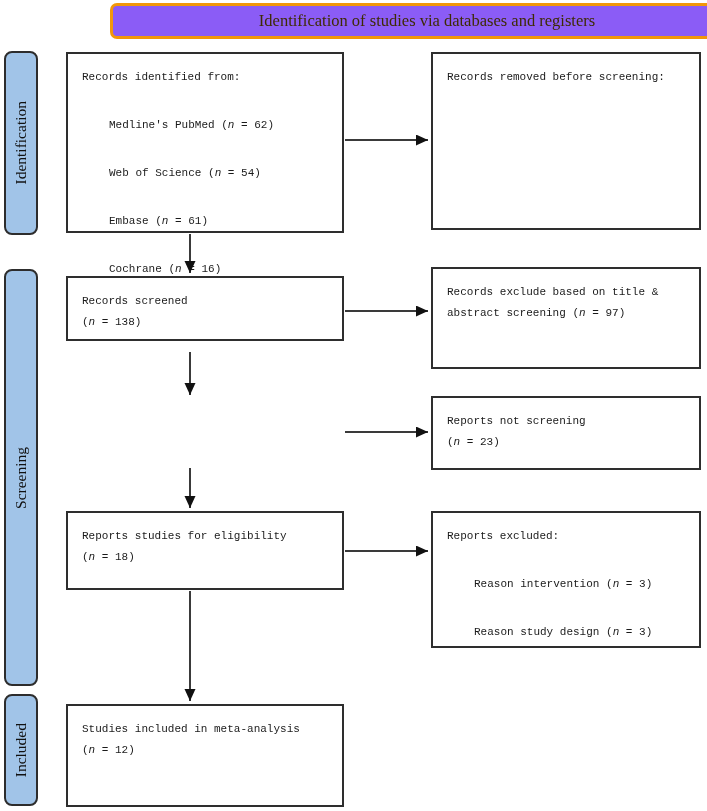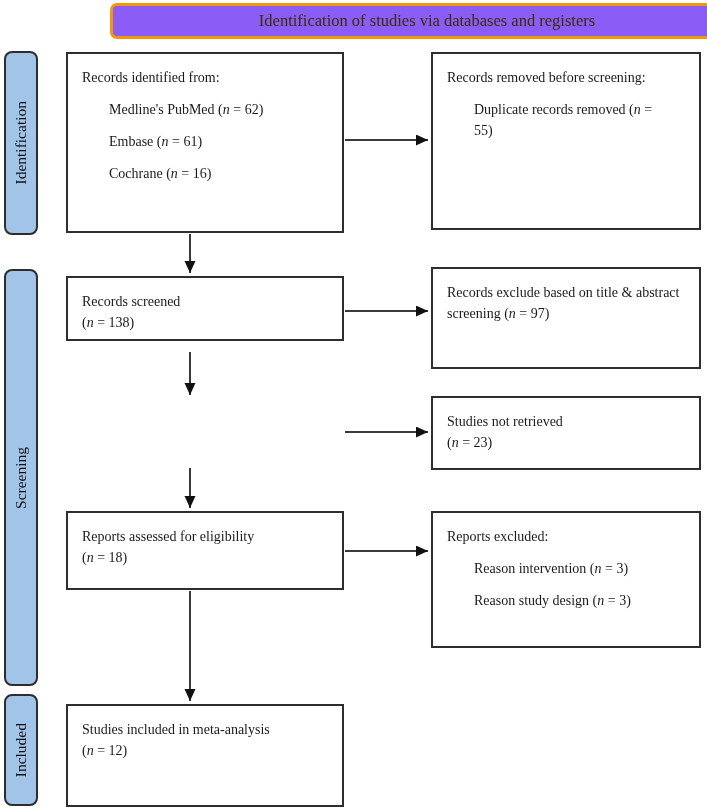--- a/index.html
+++ b/index.html
@@ -20,36 +20,36 @@
     border:2px solid #2d2d2d;border-radius:8px;box-sizing:border-box;
     display:flex;align-items:center;justify-content:center;font-size:15.5px;color:#111;
   }
   .stage span{writing-mode:vertical-rl;transform:rotate(180deg);white-space:nowrap;}
   .stage-identification{top:51px;height:184px;}
   .stage-screening{top:269px;height:417px;}
   .stage-included{top:694px;height:112px;}
   
   .box{
     position:absolute;background:#fff;border:2px solid #2e2e2e;box-sizing:border-box;
-    font-size:14px;line-height:21px;padding:13px 10px 10px 14px;
+    font-size:11px;line-height:21px;padding:13px 10px 10px 14px;font-family:Liberation Mono, monospace;
   }
   .lbox{left:66px;width:278px;}
   .rbox{left:431px;width:270px;}
   .b1{top:52px;height:181px;}
   .b2{top:276px;height:65px;}
   .b3{top:398px;height:69px;}
   .b4{top:511px;height:79px;}
   .b5{top:704px;height:103px;}
   .r1{top:52px;height:178px;padding-right:28px;}
   .r2{top:267px;height:102px;}
   .r3{top:396px;height:74px;}
   .r4{top:511px;height:137px;}
   .line{margin:0;}
   .line.indent{padding-left:27px;}
-  .list-box .line + .line{margin-top:11px;}
+  .list-box .line + .line{margin-top:27px;}
   .line i{font-style:italic;}
   
   #arrows{position:absolute;left:0;top:0;width:707px;height:811px;pointer-events:none;}
   #arrows line{stroke:#3a3a3a;stroke-width:2;}
 </style>
 </head>
 <body>
 
 <div id="canvas">
 
@@ -63,45 +63,45 @@
   <div class="stage stage-screening">
     <span>Screening</span>
   </div>
   <div class="stage stage-included">
     <span>Included</span>
   </div>
 
   <div class="box lbox b1 list-box">
       <div class="line">Records identified from:</div>
       <div class="line indent">Medline's PubMed (<i>n</i> = 62)</div>
+      <div class="line indent">Web of Science (<i>n</i> = 54)</div>
       <div class="line indent">Embase (<i>n</i> = 61)</div>
       <div class="line indent">Cochrane (<i>n</i> = 16)</div>
     </div>
   <div class="box lbox b2">
       <div class="line">Records screened</div>
       <div class="line">(<i>n</i> = 138)</div>
     </div>
   <div class="box lbox b4">
-      <div class="line">Reports assessed for eligibility</div>
+      <div class="line">Reports studies for eligibility</div>
       <div class="line">(<i>n</i> = 18)</div>
     </div>
   <div class="box lbox b5">
       <div class="line">Studies included in meta-analysis</div>
       <div class="line">(<i>n</i> = 12)</div>
     </div>
 
   <div class="box rbox r1 list-box">
       <div class="line">Records removed before screening:</div>
-      <div class="line indent">Duplicate records removed (<i>n</i> = 55)</div>
     </div>
   <div class="box rbox r2">
       <div class="line">Records exclude based on title &amp; abstract screening (<i>n</i> = 97)</div>
     </div>
   <div class="box rbox r3">
-      <div class="line">Studies not retrieved</div>
+      <div class="line">Reports not screening</div>
       <div class="line">(<i>n</i> = 23)</div>
     </div>
   <div class="box rbox r4 list-box">
       <div class="line">Reports excluded:</div>
       <div class="line indent">Reason intervention (<i>n</i> = 3)</div>
       <div class="line indent">Reason study design (<i>n</i> = 3)</div>
     </div>
 
   <svg id="arrows" width="707" height="811" viewBox="0 0 707 811" xmlns="http://www.w3.org/2000/svg">
     <defs>

